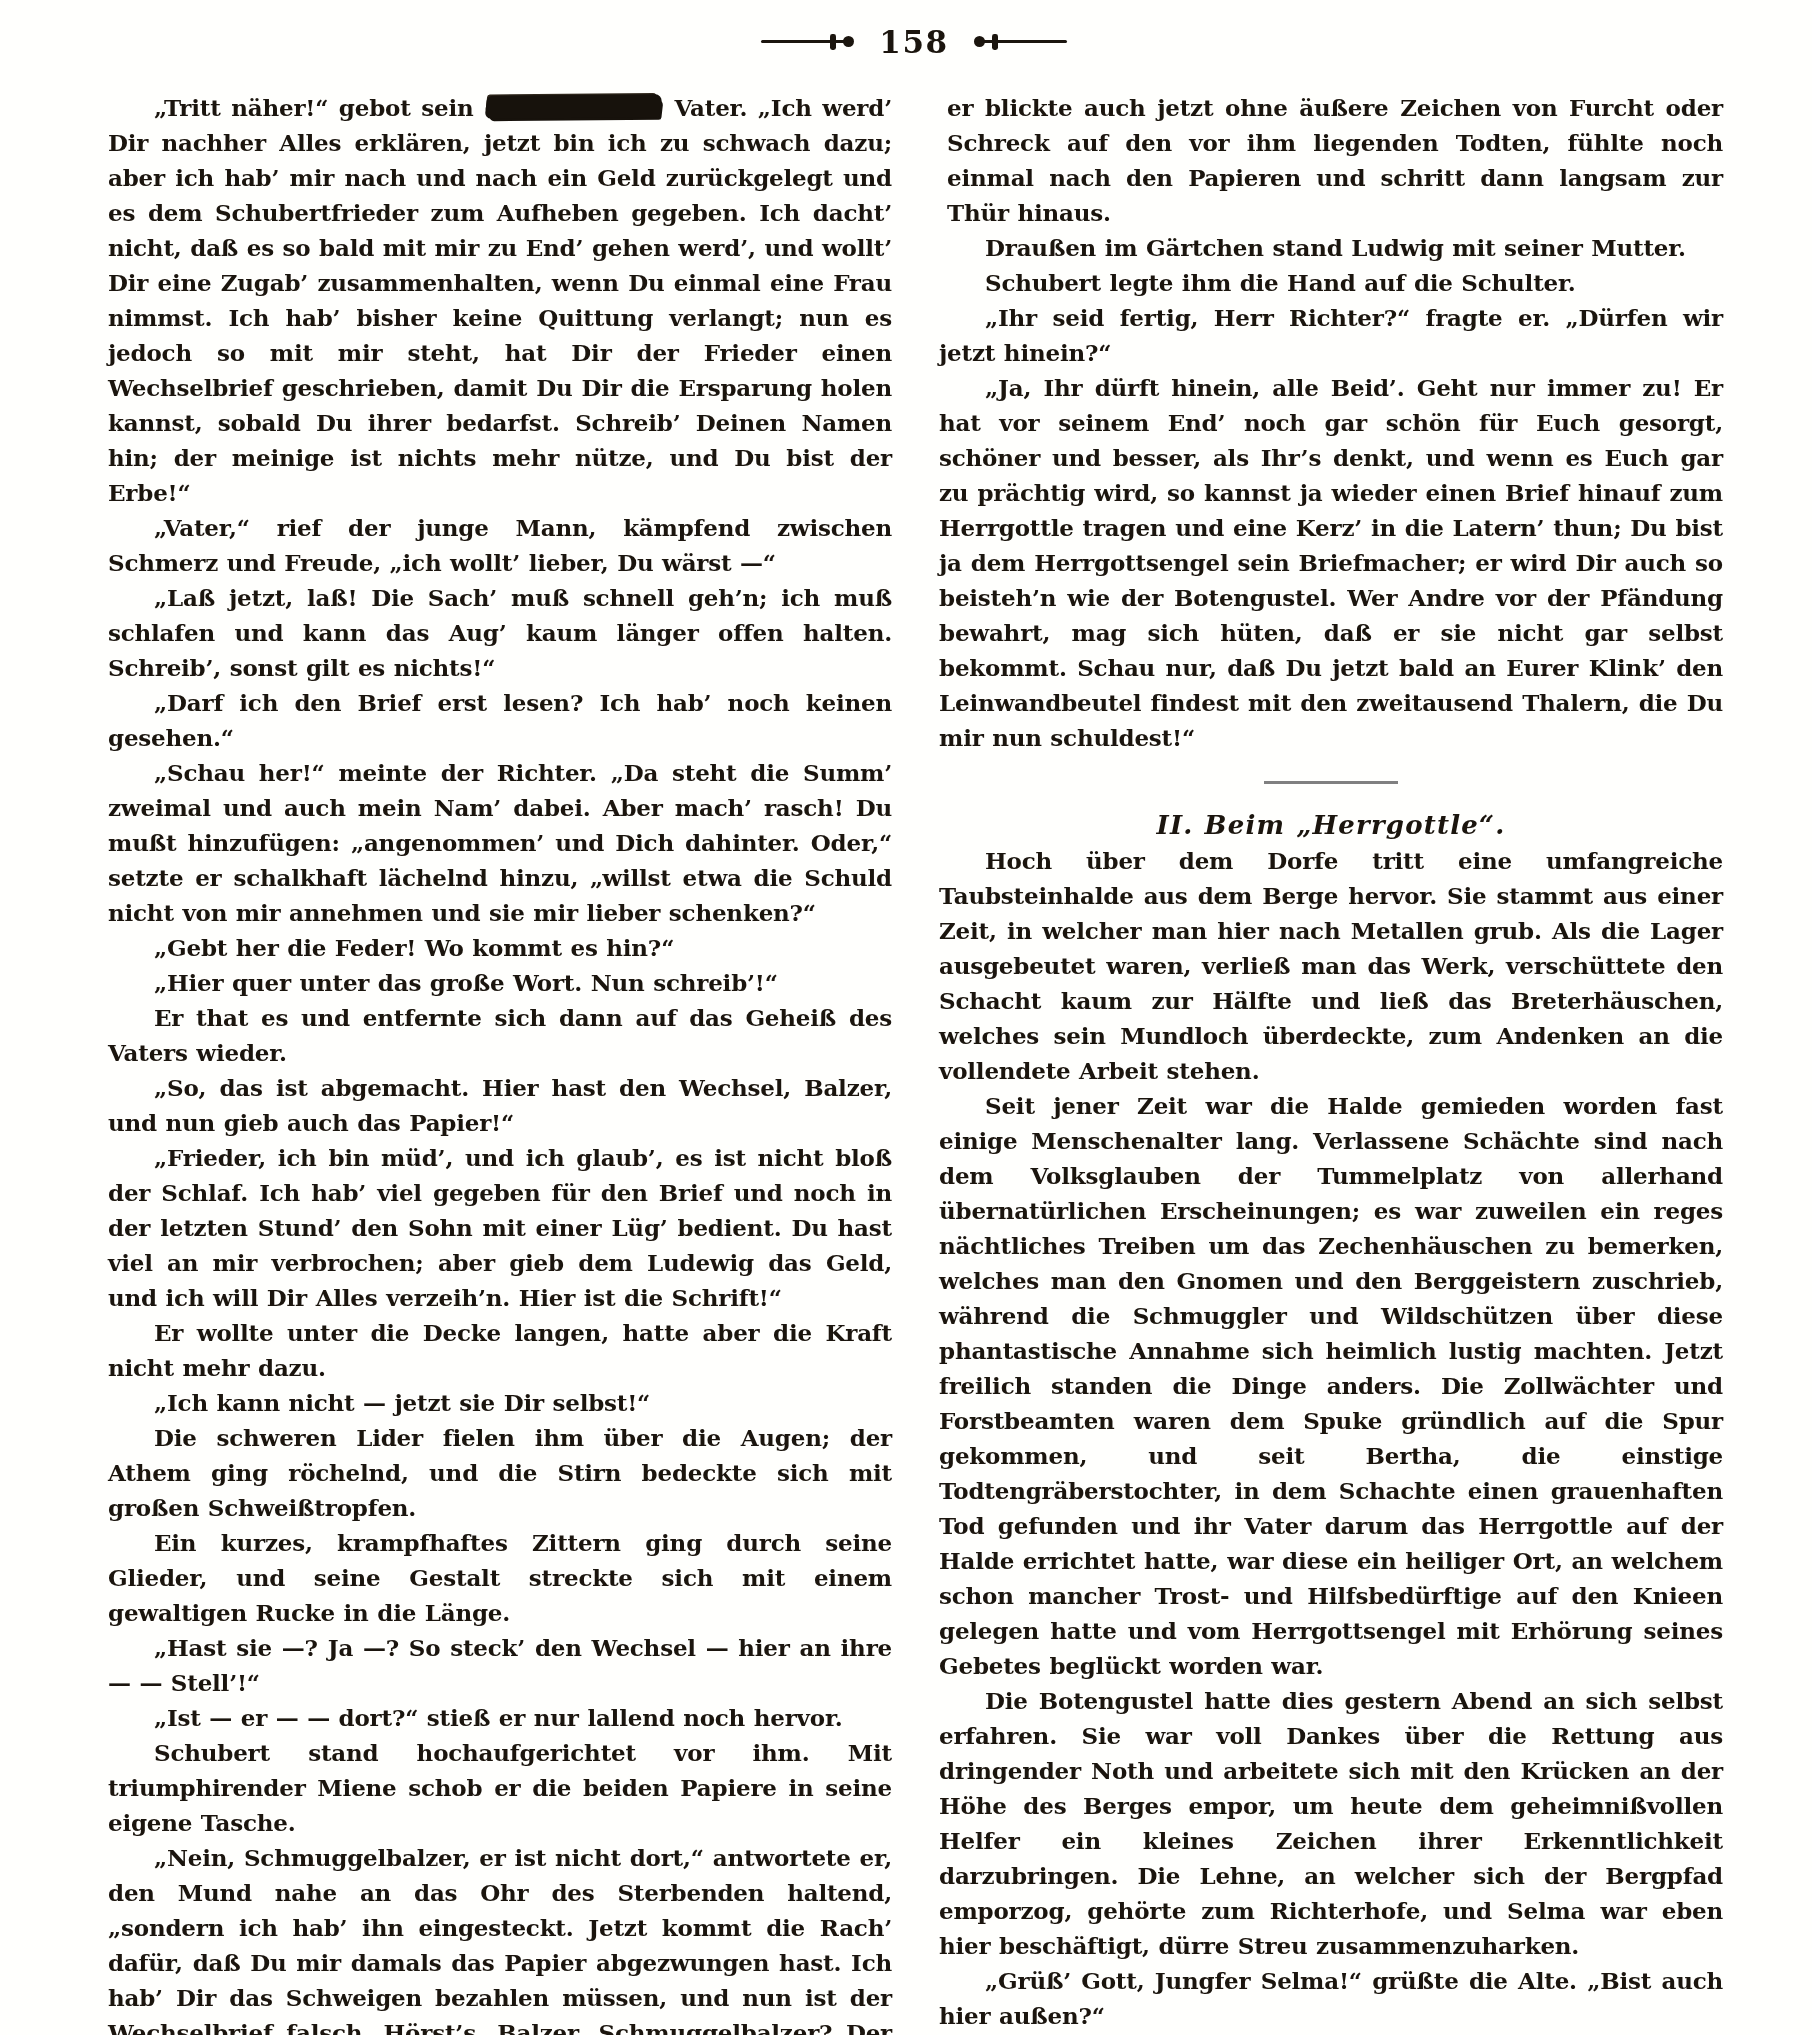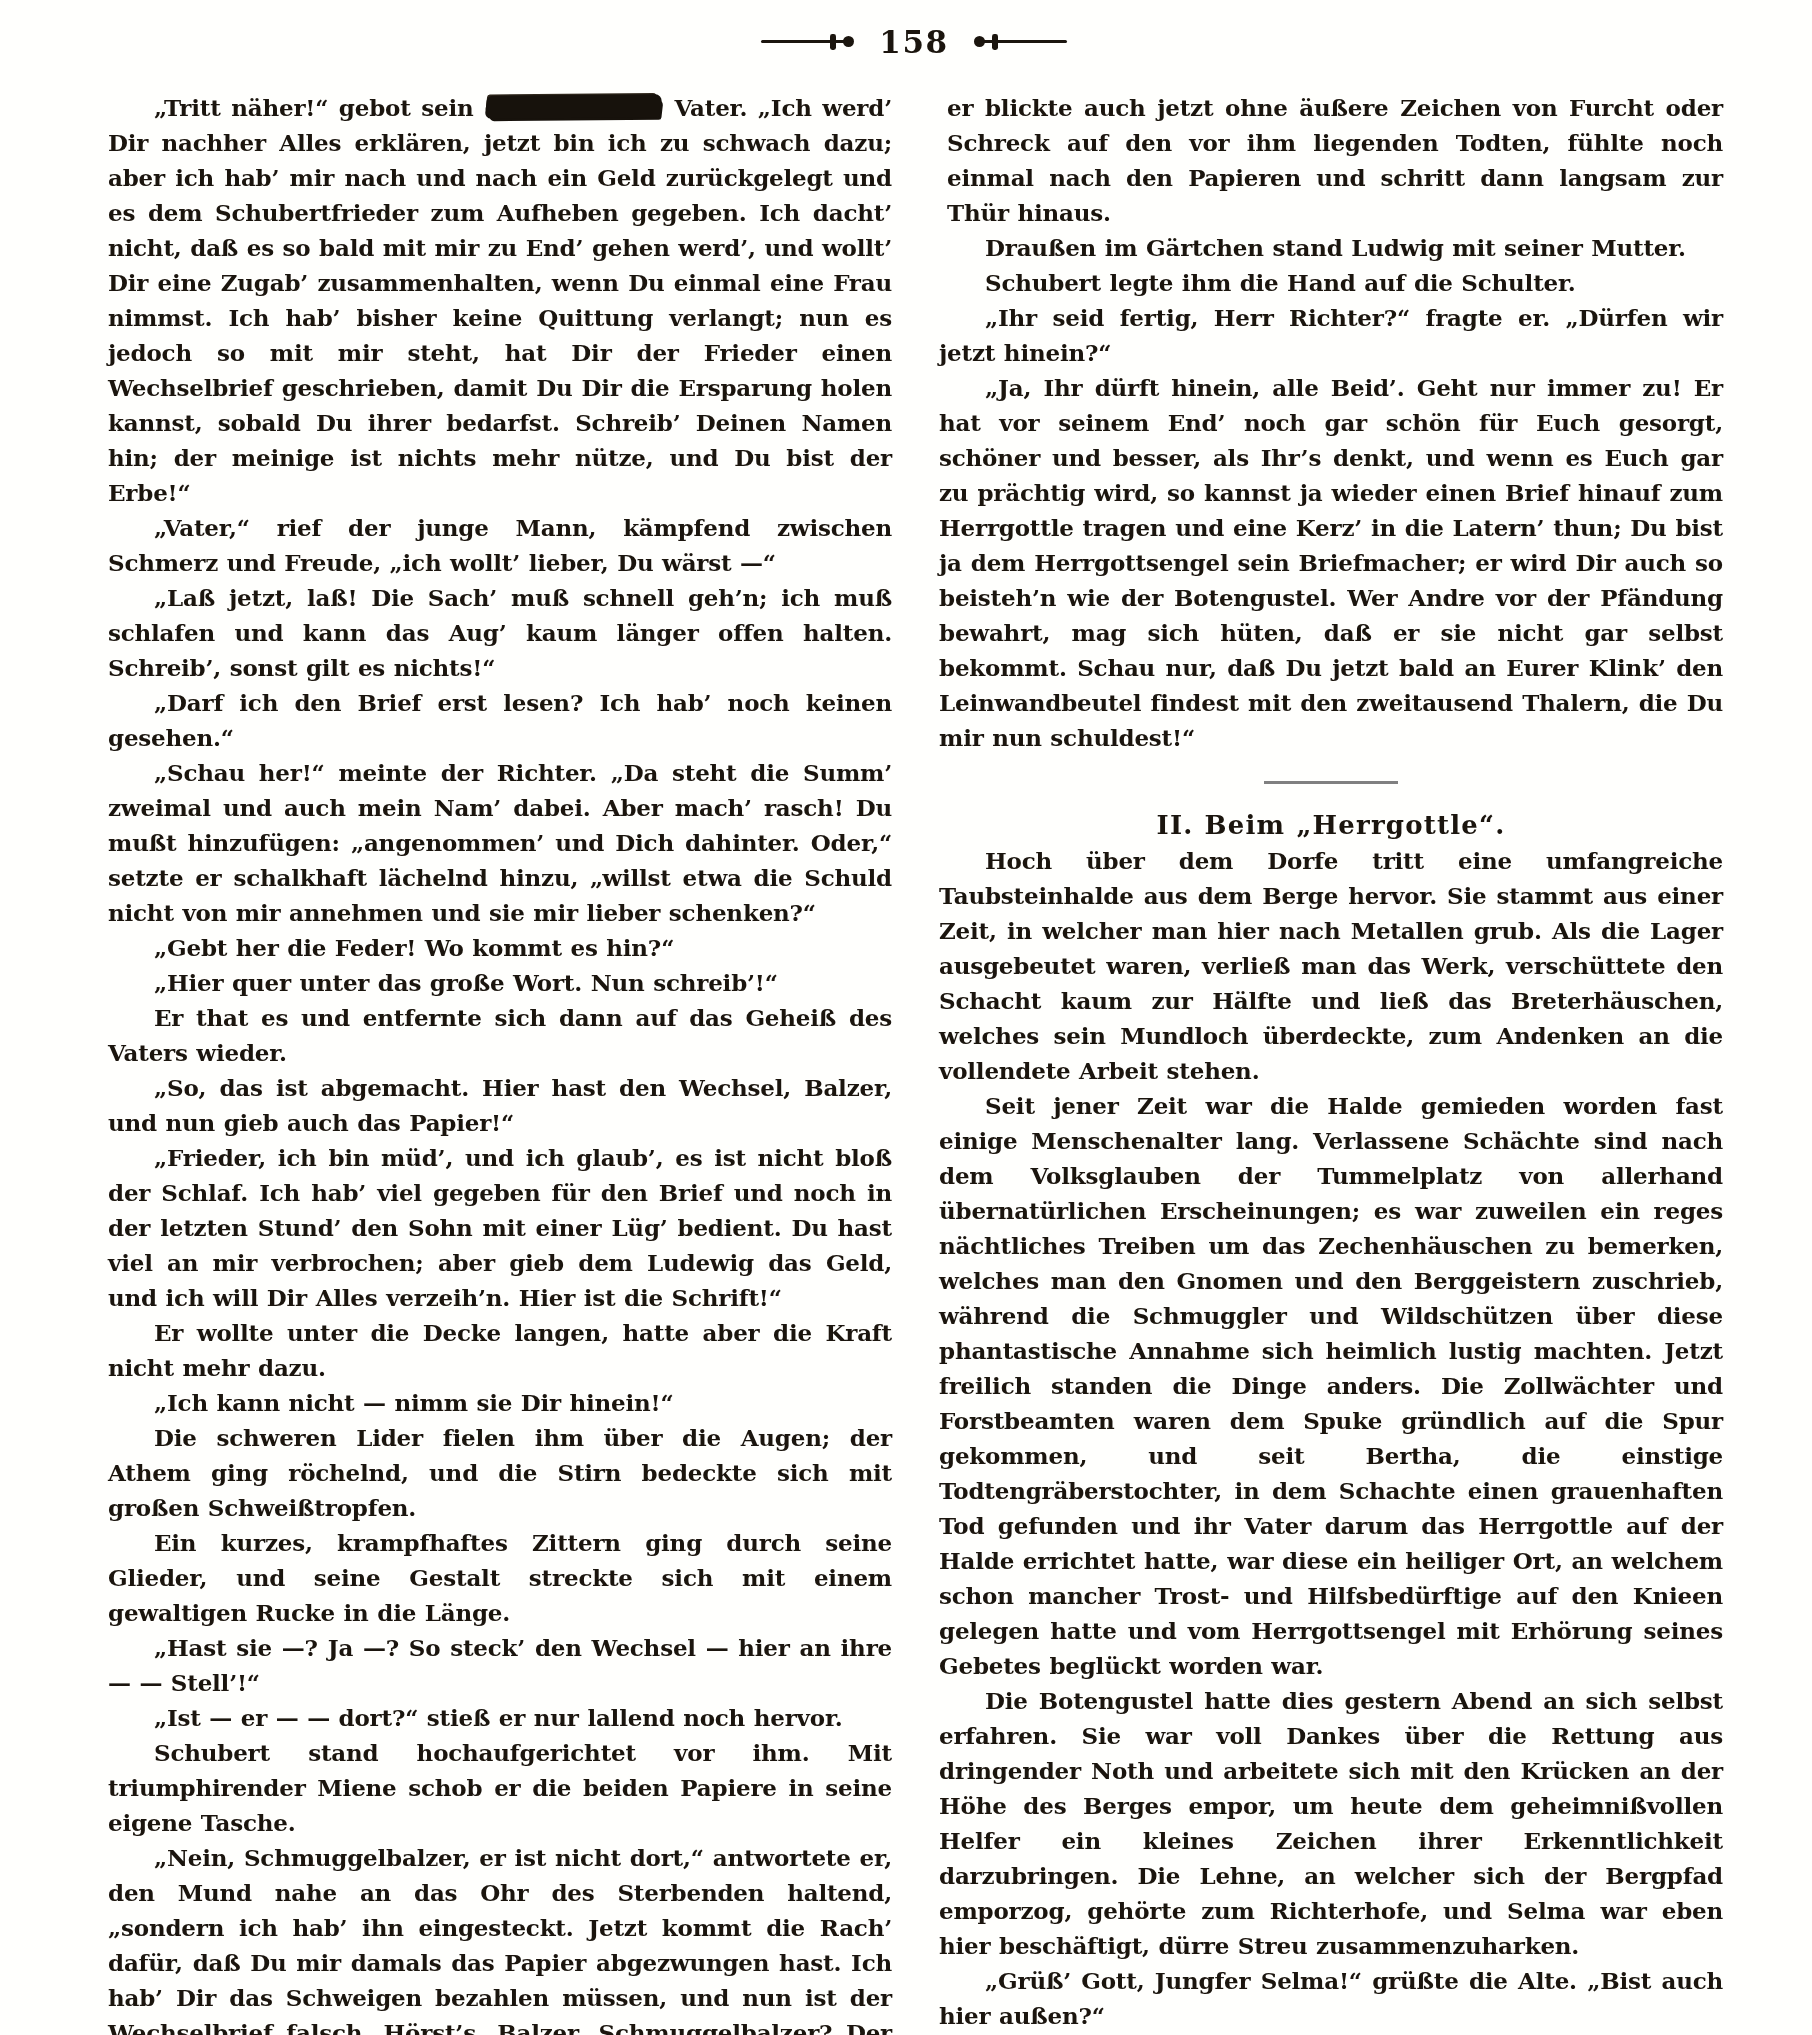--- a/index.html
+++ b/index.html
@@ -47,21 +47,21 @@
     transform:skewX(-7deg) rotate(-0.5deg);vertical-align:-2.4px;
     box-shadow:3.3px 4.1px 0 -1.6px #17120c,-2.4px -3.7px 0 -2.4px #30281d;
   }
   
   .section-rule{
     width:134px;height:0;border:0;border-top:3.3px solid currentColor;
     margin:26px auto 23.6px;
   }
   .section-head{
     margin:0 0 11.4px;text-indent:0 !important;text-align:center;
-    font-size:26px;letter-spacing:1.2px;white-space:nowrap;
+    font-size:26px;letter-spacing:1.2px;white-space:nowrap;font-style:italic;
   }
 </style>
 </head>
 <body>
 
 <div class="page" style="--ink: #1b150e; --paper: #fffffd;">
 
   <div class="folio">
     <span class="orn orn-l"></span>
     <span class="num">158</span>
@@ -74,21 +74,21 @@
       <p class="para">„Vater,“ rief der junge Mann, kämpfend zwischen Schmerz und Freude, „ich wollt’ lieber, Du wärst —“</p>
       <p class="para">„Laß jetzt, laß! Die Sach’ muß schnell geh’n; ich muß schlafen und kann das Aug’ kaum länger offen halten. Schreib’, sonst gilt es nichts!“</p>
       <p class="para">„Darf ich den Brief erst lesen? Ich hab’ noch keinen gesehen.“</p>
       <p class="para">„Schau her!“ meinte der Richter. „Da steht die Summ’ zweimal und auch mein Nam’ dabei. Aber mach’ rasch! Du mußt hinzufügen: „angenommen’ und Dich dahinter. Oder,“ setzte er schalkhaft lächelnd hinzu, „willst etwa die Schuld nicht von mir annehmen und sie mir lieber schenken?“</p>
       <p class="para">„Gebt her die Feder! Wo kommt es hin?“</p>
       <p class="para">„Hier quer unter das große Wort. Nun schreib’!“</p>
       <p class="para">Er that es und entfernte sich dann auf das Geheiß des Vaters wieder.</p>
       <p class="para">„So, das ist abgemacht. Hier hast den Wechsel, Balzer, und nun gieb auch das Papier!“</p>
       <p class="para">„Frieder, ich bin müd’, und ich glaub’, es ist nicht bloß der Schlaf. Ich hab’ viel gegeben für den Brief und noch in der letzten Stund’ den Sohn mit einer Lüg’ bedient. Du hast viel an mir verbrochen; aber gieb dem Ludewig das Geld, und ich will Dir Alles verzeih’n. Hier ist die Schrift!“</p>
       <p class="para">Er wollte unter die Decke langen, hatte aber die Kraft nicht mehr dazu.</p>
-      <p class="para">„Ich kann nicht — nimm sie Dir hinein!“</p>
+      <p class="para">„Ich kann nicht — jetzt sie Dir selbst!“</p>
       <p class="para">Die schweren Lider fielen ihm über die Augen; der Athem ging röchelnd, und die Stirn bedeckte sich mit großen Schweißtropfen.</p>
       <p class="para">Ein kurzes, krampfhaftes Zittern ging durch seine Glieder, und seine Gestalt streckte sich mit einem gewaltigen Rucke in die Länge.</p>
       <p class="para">„Hast sie —? Ja —? So steck’ den Wechsel — hier an ihre — — Stell’!“</p>
       <p class="para">„Ist — er — — dort?“ stieß er nur lallend noch hervor.</p>
       <p class="para">Schubert stand hochaufgerichtet vor ihm. Mit triumphirender Miene schob er die beiden Papiere in seine eigene Tasche.</p>
       <p class="para">„Nein, Schmuggelbalzer, er ist nicht dort,“ antwortete er, den Mund nahe an das Ohr des Sterbenden haltend, „sondern ich hab’ ihn eingesteckt. Jetzt kommt die Rach’ dafür, daß Du mir damals das Papier abgezwungen hast. Ich hab’ Dir das Schweigen bezahlen müssen, und nun ist der Wechselbrief falsch. Hörst’s, Balzer, Schmuggelbalzer? Der Wechselbrief ist falsch, und der Ludewig wird ihn lösen müssen. Ich nehm’ ihm das Haus, den Garten und die Wies’; hast’s verstanden, Balzer?“</p>
     </div>
 
   <div class="col col-right">
     <div>

